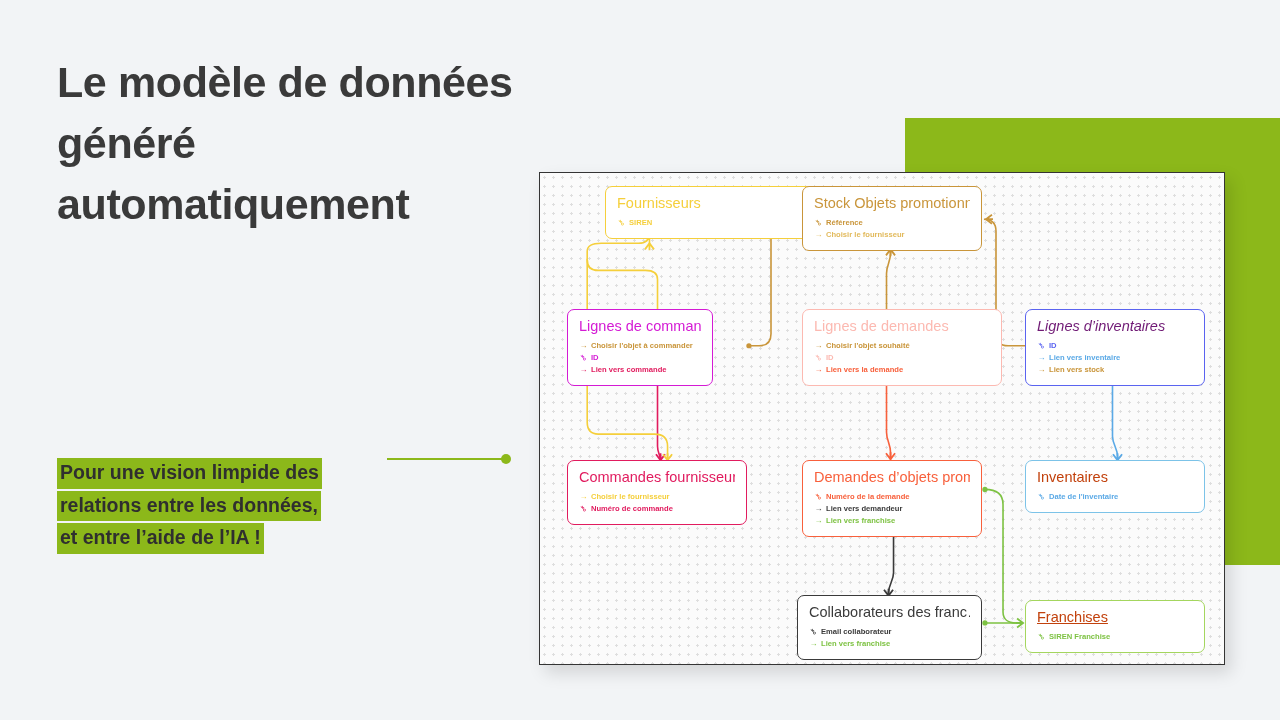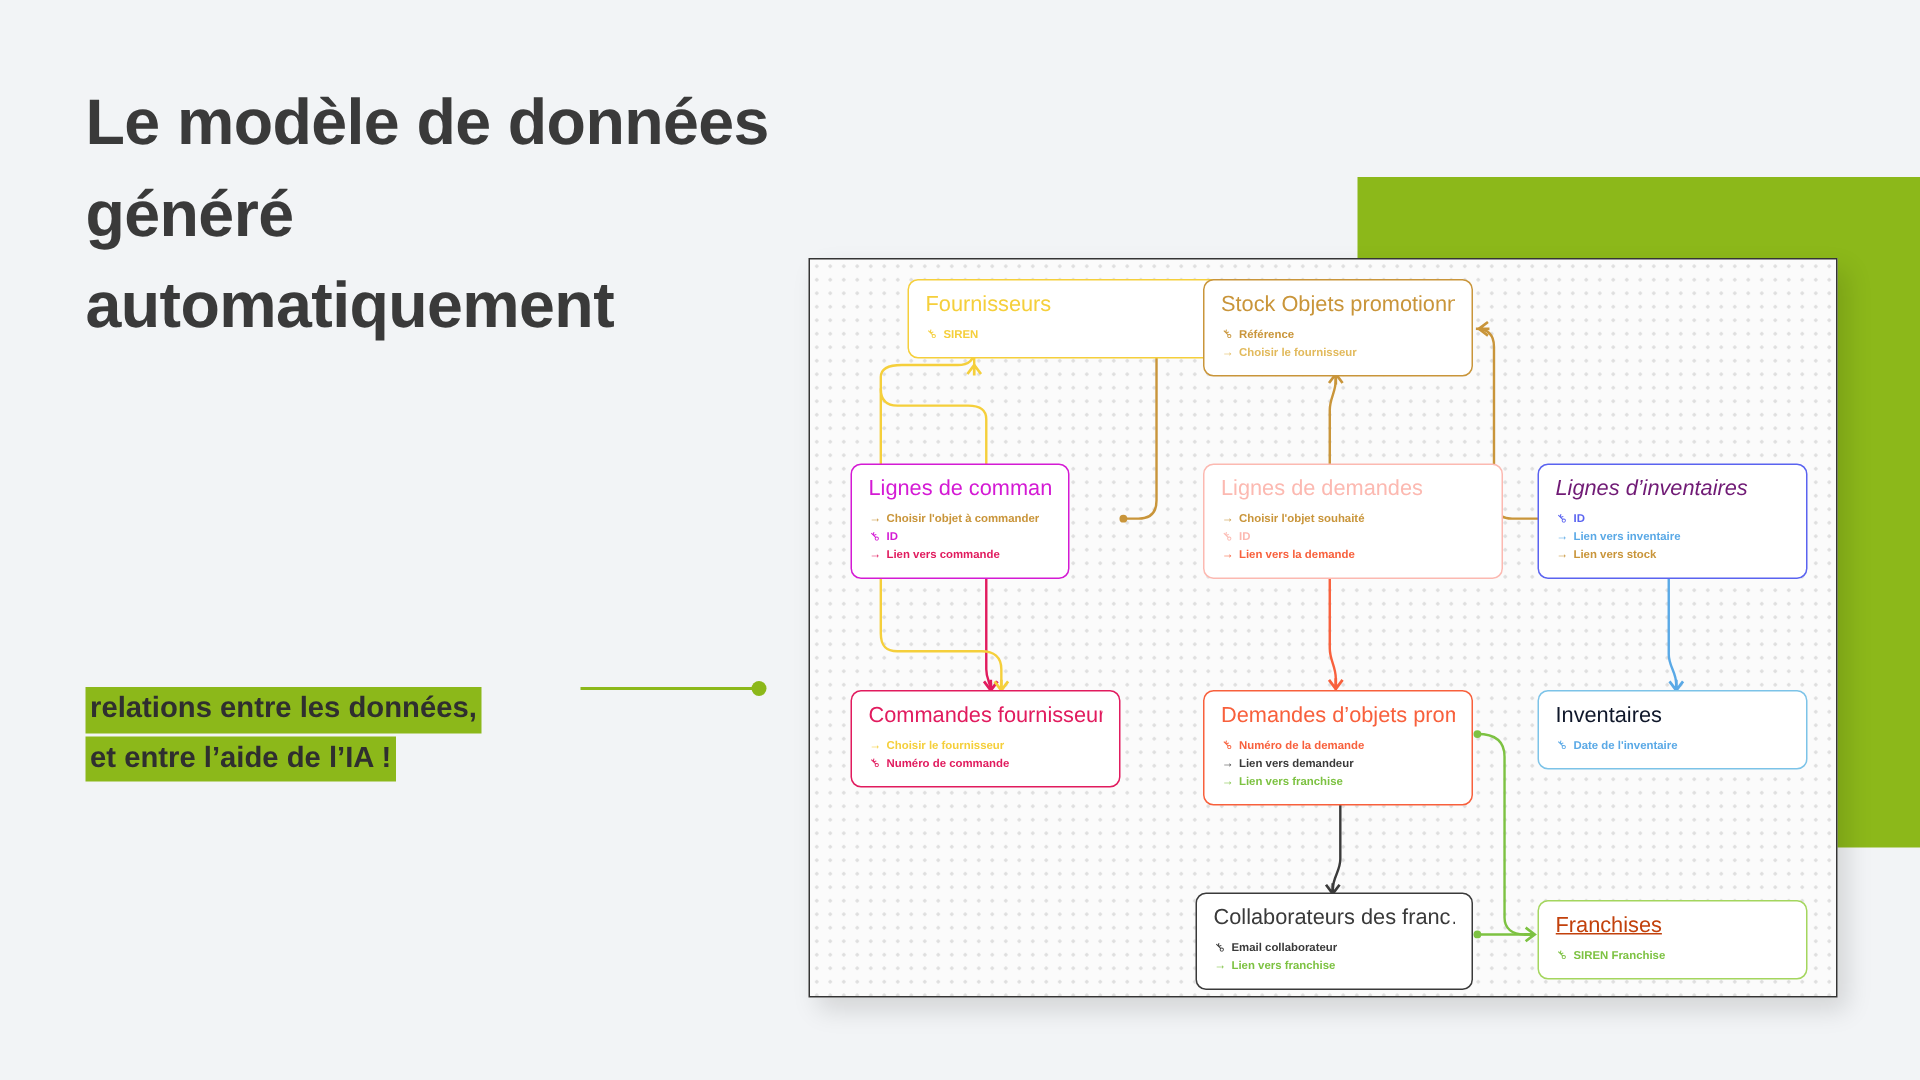--- a/index.html
+++ b/index.html
@@ -98,20 +98,21 @@
   <div class="headline">
     <span class="ln">Le modèle de données</span>
     <span class="ln">généré</span>
     <span class="ln">automatiquement</span>
   </div>
 
   <div class="sub-rule"></div>
   <div class="sub-dot"></div>
 
   <div class="sub-wrap">
+    <div><span class="sub-line">Pour une vision limpide des</span></div>
     <div><span class="sub-line">relations entre les données,</span></div>
     <div><span class="sub-line">et entre l’aide de l’IA !</span></div>
   </div>
 
   <div class="panel">
     <div class="panel-dots"></div>
     <svg class="edges" id="edge-layer" viewBox="0 0 681 488">
         <path d="M262,43 C240,43 232,40 222,40 L209,40" fill="none" stroke="#f5cf3b" stroke-width="1.6" stroke-linecap="round"></path>
         <g>
           <path d="M214,35.5 L208,40 L214,44.5 M215,40 L208,40" fill="none" stroke="#f5cf3b" stroke-width="1.8"></path>
@@ -250,21 +251,21 @@
           <div class="field" style="color: rgb(58, 58, 58);">
             <span class="fi">→</span>
             <span>Lien vers demandeur</span>
           </div>
           <div class="field" style="color: rgb(125, 194, 66);">
             <span class="fi">→</span>
             <span>Lien vers franchise</span>
           </div>
         </div>
         <div class="node" style="left: 485px; top: 287px; width: 180px; min-height: 42px; border-color: rgb(124, 195, 232);">
-          <div class="node-title" style="color: #0f172a;">Inventaires</div>
+          <div class="node-title" style="color: #c2410c;">Inventaires</div>
           <div class="field" style="color: rgb(90, 169, 230);">
             <span class="fi key-ico">⚷</span>
             <span>Date de l'inventaire</span>
           </div>
         </div>
         <div class="node" style="left: 257px; top: 422px; width: 185px; min-height: 53px; border-color: rgb(58, 58, 58);">
           <div class="node-title" style="color: rgb(58, 58, 58);">Collaborateurs des franc…</div>
           <div class="field" style="color: rgb(58, 58, 58);">
             <span class="fi key-ico">⚷</span>
             <span>Email collaborateur</span>

